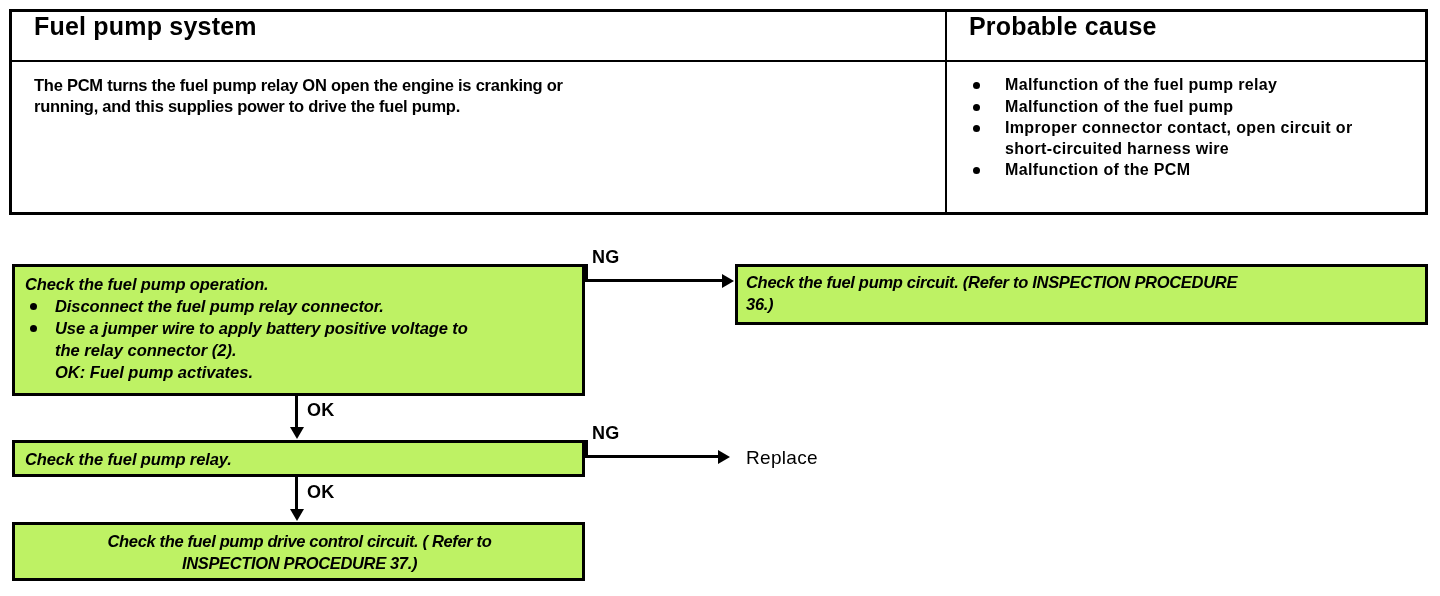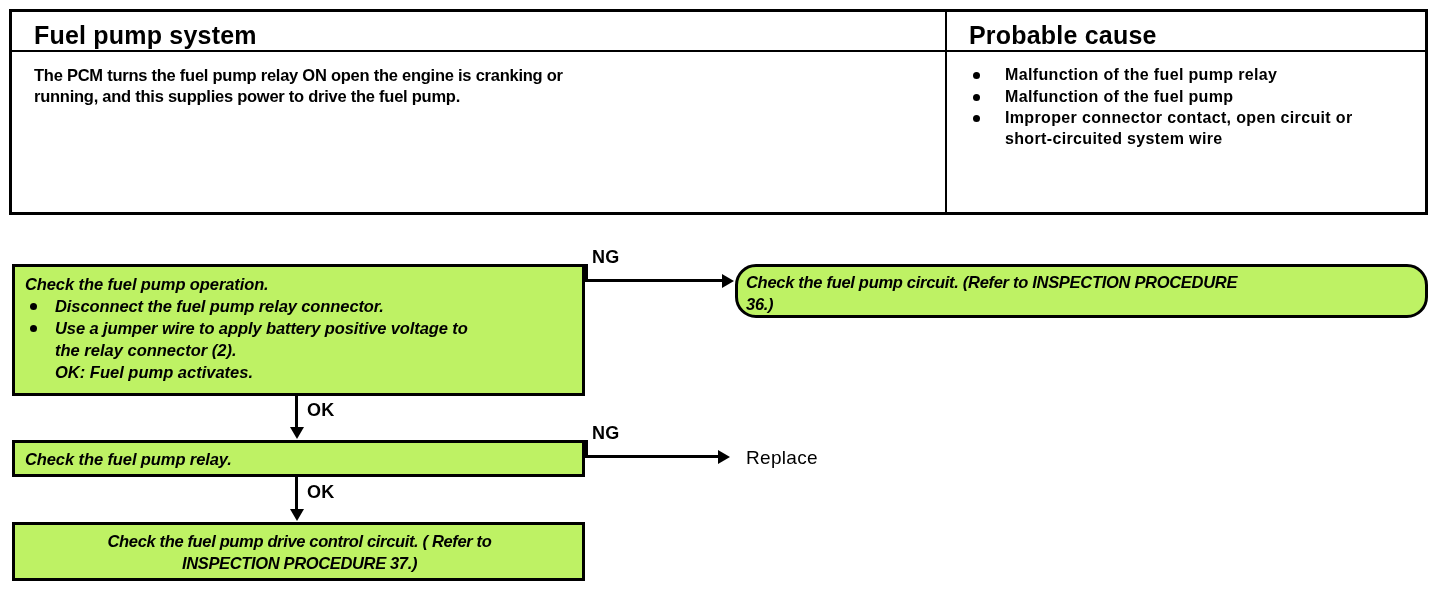--- a/index.html
+++ b/index.html
@@ -16,22 +16,22 @@
     border:3px solid #000;box-sizing:border-box;background:#fff;
   }
   .tbl-col-left{
     position:absolute;left:0;top:0;width:935px;height:100%;box-sizing:border-box;
     border-right:2px solid #000;
   }
   .tbl-col-right{
     position:absolute;left:935px;top:0;right:0;height:100%;box-sizing:border-box;
   }
   .tbl-head{
-    height:40px;box-sizing:border-box;border-bottom:2px solid #000;
-    display:flex;align-items:flex-end;
+    height:50px;box-sizing:border-box;border-bottom:2px solid #000;
+    display:flex;align-items:flex-start;
   }
   .tbl-head span{
     font-size:25px;font-weight:bold;letter-spacing:.2px;padding-left:22px;
   }
   .tbl-body{padding:13px 18px 0 22px;}
 
   .desc-line{
     font-size:16.5px;font-weight:bold;line-height:21px;letter-spacing:-.25px;
     white-space:nowrap;
   }
@@ -67,21 +67,21 @@
     position:relative;padding-left:30px;font-size:16.5px;font-weight:bold;
     line-height:22px;letter-spacing:-.1px;
   }
   ul.step-list li .bullet{
     position:absolute;left:5px;top:8px;width:7px;height:7px;background:#000;border-radius:50%;
   }
   .step-cont{display:block;padding-left:30px;font-size:16.5px;font-weight:bold;line-height:22px;}
   .step-ok{display:block;padding-left:30px;font-size:16.5px;font-weight:bold;line-height:22px;}
 
   
-  #box-check-circuit{left:735px;top:34px;width:693px;height:54px;padding:4px 14px 0 8px;border-radius:21px;}
+  #box-check-circuit{left:735px;top:34px;width:693px;height:61px;padding:4px 14px 0 8px;}
   #box-check-circuit .fc-text{letter-spacing:-.3px;}
 
   
   #box-check-relay{left:12px;top:210px;width:573px;height:37px;padding:5px 8px 0 10px;}
 
   
   #box-check-drive{left:12px;top:292px;width:573px;height:59px;padding:5px 8px 0 10px;}
   #box-check-drive .fc-text{letter-spacing:-.35px;text-align:center;}
 
   
@@ -129,21 +129,25 @@
           <span class="bullet"></span>
           <span>Malfunction of the fuel pump relay</span>
         </li>
         <li>
           <span class="bullet"></span>
           <span>Malfunction of the fuel pump</span>
         </li>
         <li>
           <span class="bullet"></span>
           <span>Improper connector contact, open circuit or</span>
-          <span class="cause-l2">short-circuited system wire</span>
+          <span class="cause-l2">short-circuited harness wire</span>
+        </li>
+        <li>
+          <span class="bullet"></span>
+          <span>Malfunction of the PCM</span>
         </li>
       </ul>
     </div>
   </div>
 
 </div>
 
 <div id="flowchart">
 
   <div class="fc-box" id="box-check-operation">

